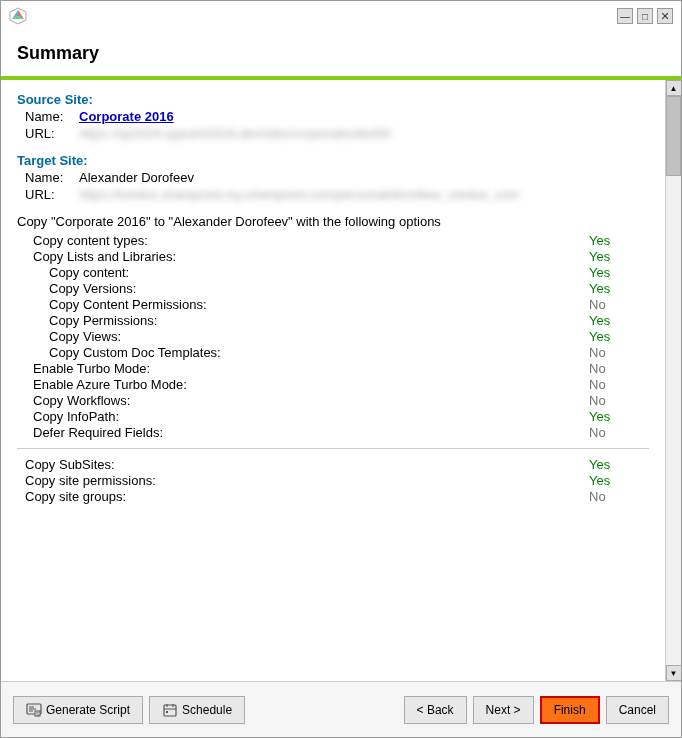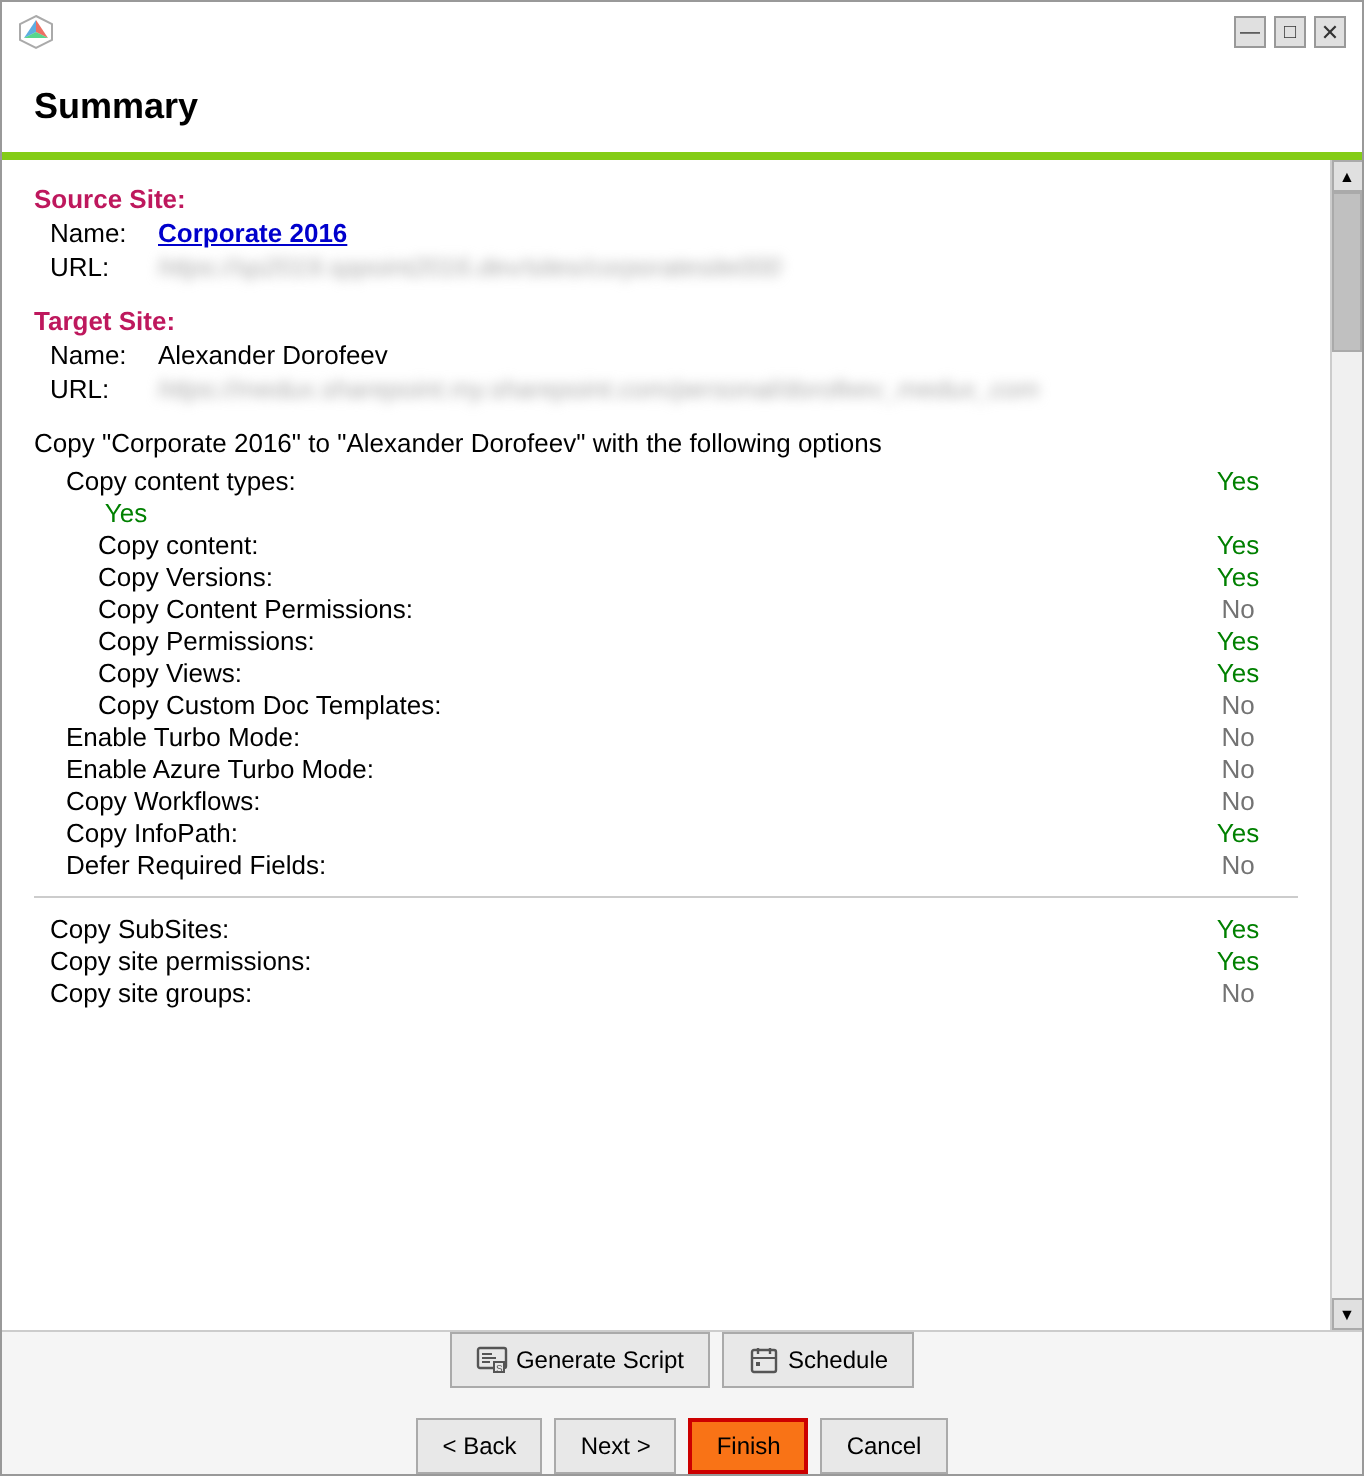--- a/index.html
+++ b/index.html
@@ -136,21 +136,21 @@
       background: #c0c0c0;
       border: 1px solid #aaa;
     }
 
     .section {
       margin-bottom: 12px;
     }
 
     .section-title {
       font-weight: bold;
-      color: #be185d;
+      color: #0369a1;
       margin-bottom: 2px;
     }
 
     .field-row {
       display: flex;
       margin-bottom: 2px;
       padding-left: 8px;
     }
 
     .field-label {
@@ -190,21 +190,21 @@
       padding-left: 24px;
     }
 
     .option-label {
       color: #000;
     }
 
     .option-value {
       color: #000;
       min-width: 60px;
-      text-align: center;
+      text-align: left;
     }
 
     .option-value.yes {
       color: #008000;
     }
 
     .option-value.no {
       color: #737373;
     }
 
@@ -212,28 +212,27 @@
       border: none;
       border-top: 1px solid #ccc;
       margin: 8px 0;
     }
 
     .sub-section {
       margin-top: 8px;
     }
 
     .footer {
-      height: 72px;
+      height: 56px;
       border-top: 1px solid #ccc;
       background: #f5f5f5;
       display: flex;
       align-items: center;
       padding: 0 12px;
       gap: 8px;
-      flex-direction: column;
     }
 
     .footer-left {
       display: flex;
       gap: 6px;
       flex: 1;
     }
 
     .footer-right {
       display: flex;
@@ -330,20 +329,21 @@
       </div>
 
       <div class="copy-description">Copy "Corporate 2016" to "Alexander Dorofeev" with the following options</div>
 
       <div class="options-table" id="options-container">
       <div class="option-row">
       <span class="option-label">Copy content types:</span>
       <span class="option-value yes">Yes</span>
     </div>
           <div class="option-row">
+      <span class="option-label">Copy Lists and Libraries:</span>
       <span class="option-value yes">Yes</span>
     </div>
           <div class="option-row indent2">
       <span class="option-label">Copy content:</span>
       <span class="option-value yes">Yes</span>
     </div>
           <div class="option-row indent2">
       <span class="option-label">Copy Versions:</span>
       <span class="option-value yes">Yes</span>
     </div>

